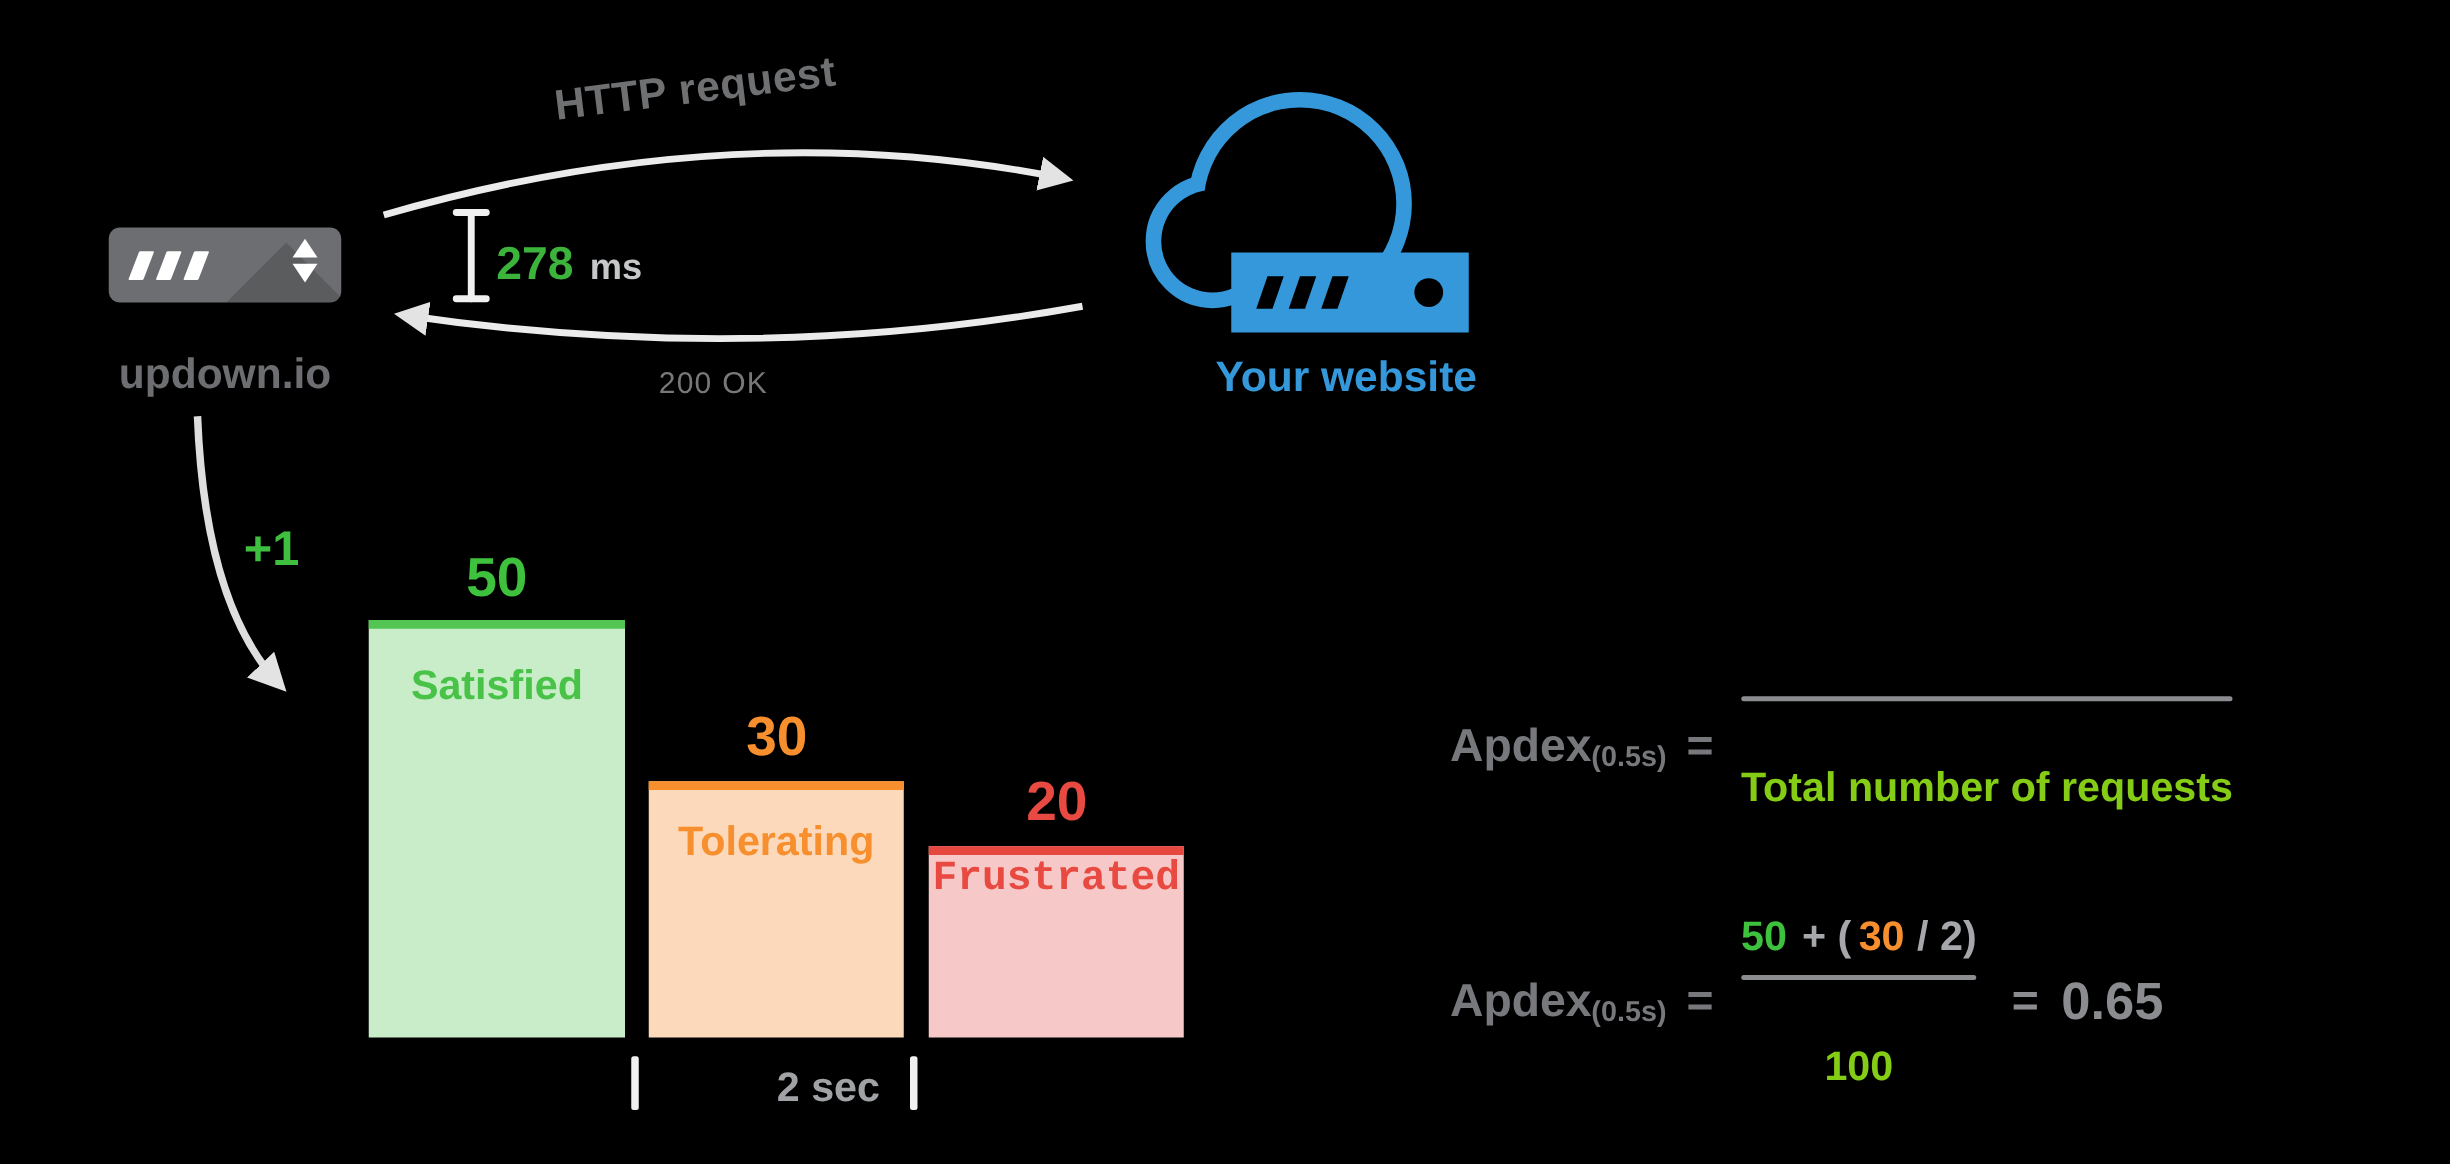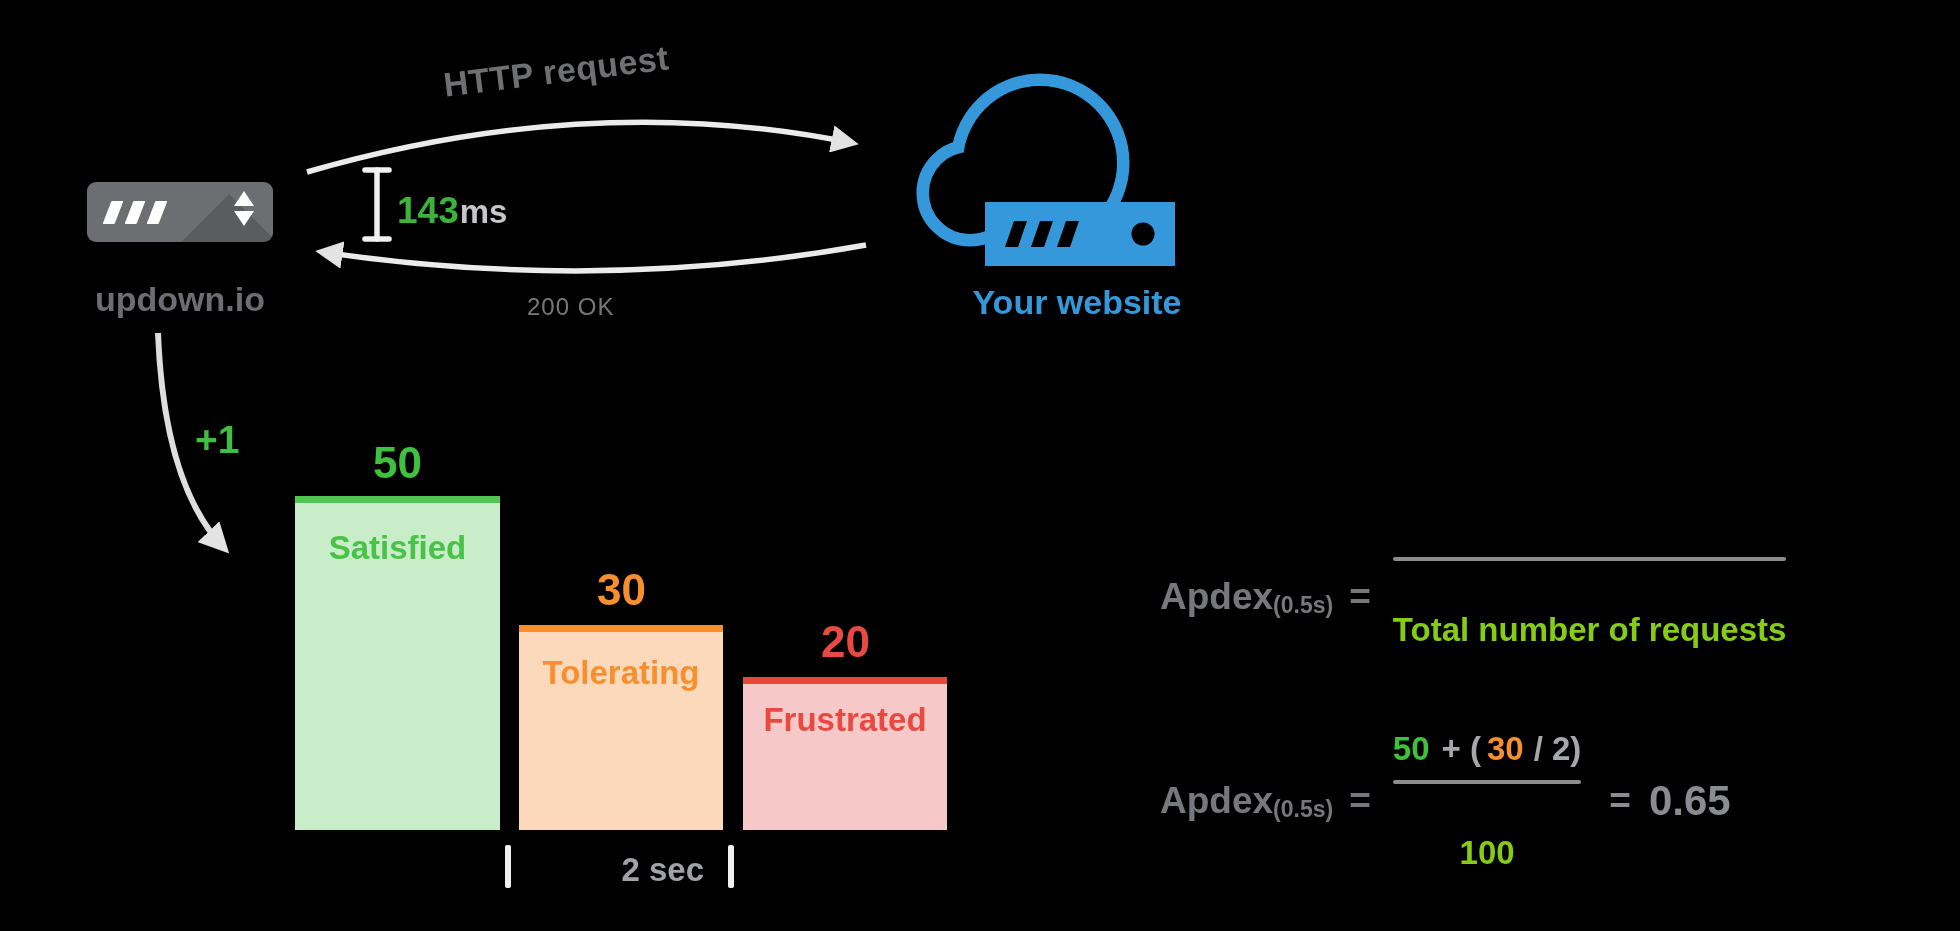--- a/index.html
+++ b/index.html
@@ -24,40 +24,40 @@
   .sort{position:absolute;left:146px;top:9px;width:22px;z-index:2;}
   .tri-up,.tri-down{display:block;width:0;height:0;border-left:10px solid transparent;border-right:10px solid transparent;margin:0 auto;}
   .tri-up{border-bottom:15px solid #fff;}
   .tri-down{border-top:15px solid #fff;margin-top:5px;}
   .updown-label{left:87px;top:256px;width:186px;text-align:center;font-size:34px;font-weight:700;color:#6d6e71;margin-top:24px;}
 
   
   .http-request-label{left:443px;top:52px;font-size:34px;font-weight:700;color:#6f7072;transform:rotate(-7deg);letter-spacing:.5px;}
   .latency{left:397px;top:190px;font-size:37px;font-weight:700;}
   .latency .val{color:#3cb43c;}
-  .latency .unit{color:#c6c7c9;font-size:33px;margin-left:1px;}
+  .latency .unit{color:#c6c7c9;font-size:29px;margin-left:13px;}
   .ok-label{left:527px;top:293px;font-size:24px;font-weight:400;color:#77787a;letter-spacing:1px;}
   .plus-one{left:195px;top:418px;font-size:39px;font-weight:700;color:#3fbf3f;}
 
   
   .cloud-svg{left:900px;top:63px;}
   .website-label{left:927px;top:283px;width:300px;text-align:center;font-size:34px;font-weight:700;color:#3498db;}
 
   
   .bar{box-sizing:border-box;text-align:center;}
   .bar .bar-label{display:block;font-size:33px;font-weight:700;}
   .bar-value{font-size:44px;font-weight:700;text-align:center;width:205px;}
   .b-green{left:295px;top:496px;width:205px;height:334px;background:#c9ecc9;border-top:7px solid #53c553;}
   .b-green .bar-label{margin-top:26px;color:#48c348;}
   .v-green{left:295px;top:438px;color:#3ec13c;}
   .b-orange{left:519px;top:625px;width:204px;height:205px;background:#fcd9ba;border-top:7px solid #f78f2e;}
   .b-orange .bar-label{margin-top:22px;color:#f78f2e;}
   .v-orange{left:519px;top:565px;color:#f78f2e;}
   .b-red{left:743px;top:677px;width:204px;height:153px;background:#f6c9c8;border-top:7px solid #e64840;}
-  .b-red .bar-label{margin-top:17px;color:#e84a41;}
+  .b-red .bar-label{color:#e84a41;font-family:Liberation Mono, monospace;}
   .v-red{left:743px;top:617px;color:#e84a41;}
   .axis-label{font-size:33px;font-weight:700;color:#a0a2a5;width:196px;text-align:right;top:851px;}
   .a1{left:295px;} .a2{left:508px;}
   .tick{top:845px;width:6px;height:43px;background:#f1f1f2;border-radius:2px;}
   .t1{left:505px;} .t2{left:728px;}
 
   
   .formula{display:flex;align-items:center;color:#77787b;}
   .f1{left:1160px;top:545px;}
   .f2{left:1160px;top:730px;}
@@ -110,21 +110,21 @@
       </div>
     <div class="sort">
       <span class="tri-up"></span>
         <span class="tri-down"></span>
     </div>
   </div>
   <div class="abs updown-label">updown.io</div>
 
   <div class="abs http-request-label">HTTP request</div>
   <div class="abs latency">
-    <span class="val">143</span><span class="unit">ms</span>
+    <span class="val">278</span><span class="unit">ms</span>
   </div>
   <div class="abs ok-label">200 OK</div>
   <div class="abs plus-one">+1</div>
 
   <svg class="abs cloud-svg" width="300" height="215" viewBox="0 0 300 215">
     <circle cx="140" cy="100" r="83" fill="none" stroke="#3498db" stroke-width="13"></circle>
     <circle cx="70" cy="130" r="47" fill="none" stroke="#3498db" stroke-width="13"></circle>
     <circle cx="140" cy="100" r="77" fill="#000"></circle>
     <circle cx="70" cy="130" r="41" fill="#000"></circle>
     <rect x="85" y="139" width="190" height="64" fill="#3498db"></rect>

